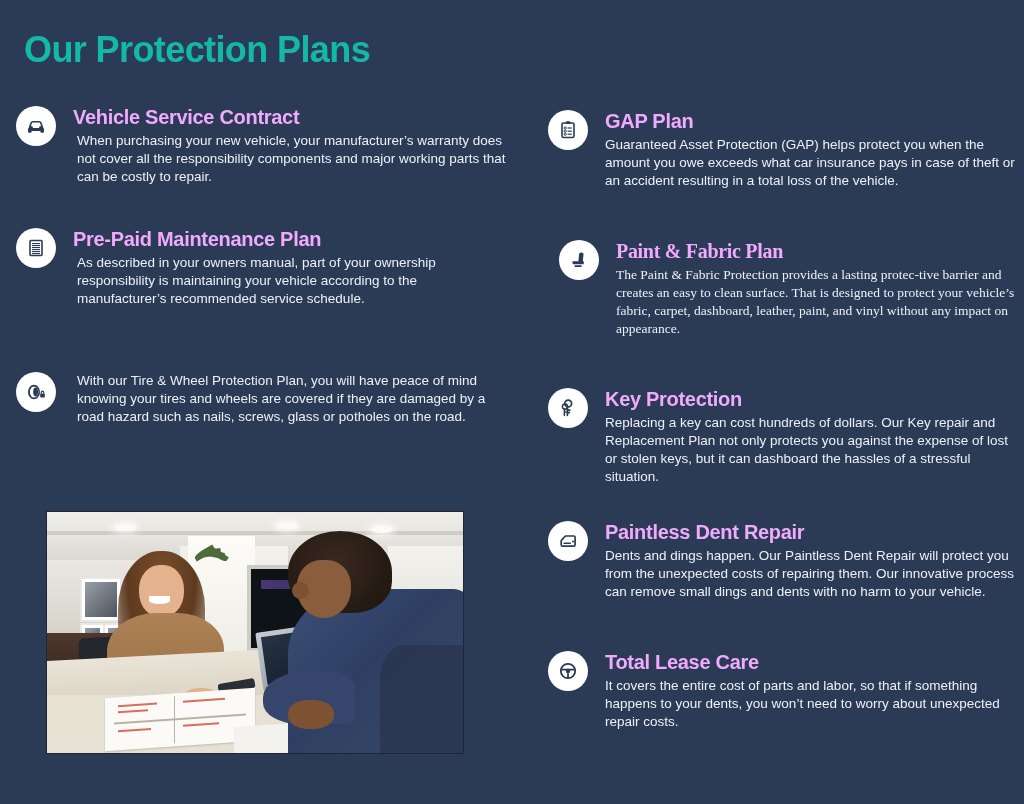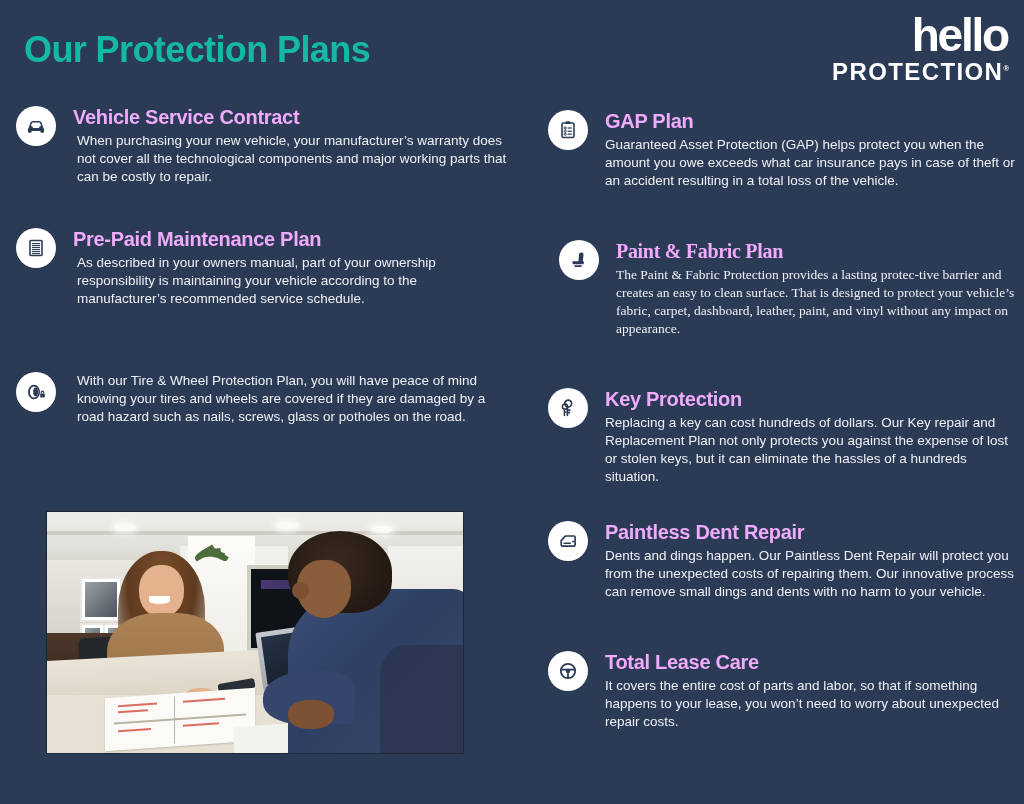--- a/index.html
+++ b/index.html
@@ -295,41 +295,35 @@
     background:#2a2e35; border-radius:3px; transform:rotate(-10deg);
   }
 </style>
 </head>
 <body>
 
 <div class="page">
 
   <div class="page-title">Our Protection Plans</div>
 
-  <div class="logo">
-    <span class="logo-hello">hello</span>
-    <span class="logo-protection">
-      <span>PROTECTION</span><span class="logo-reg">®</span>
-    </span>
-  </div>
 
   <div class="col col-left">
 
     <div class="plan" style="left:0; top:106px; width:500px;">
       <div class="plan-icon">
         <svg width="26" height="26" viewBox="0 0 26 26" aria-hidden="true">
           <path d="M5 15.5h16v3.2a1 1 0 0 1-1 1h-1.6a1 1 0 0 1-1-1v-.6H8.6v.6a1 1 0 0 1-1 1H6a1 1 0 0 1-1-1z" fill="#2b3a55"></path>
           <path d="M6.2 15.8 8 10.2A2 2 0 0 1 9.9 8.8h6.2A2 2 0 0 1 18 10.2l1.8 5.6z" fill="none" stroke="#2b3a55" stroke-width="1.6" stroke-linejoin="round"></path>
           <circle cx="8.4" cy="14.4" r="1.5" fill="#2b3a55"></circle>
           <circle cx="17.6" cy="14.4" r="1.5" fill="#2b3a55"></circle>
         </svg>
       </div>
       <div class="plan-body">
         <p class="plan-title">Vehicle Service Contract</p>
-        <p class="plan-desc">When purchasing your new vehicle, your manufacturer’s warranty does not cover all the technological components and major working parts that can be costly to repair.</p>
+        <p class="plan-desc">When purchasing your new vehicle, your manufacturer’s warranty does not cover all the responsibility components and major working parts that can be costly to repair.</p>
       </div>
     </div>
 
     <div class="plan" style="left:0; top:228px; width:470px;">
       <div class="plan-icon">
         <svg width="26" height="26" viewBox="0 0 26 26" aria-hidden="true">
           <rect x="7" y="5.5" width="12" height="15" rx="1" fill="none" stroke="#2b3a55" stroke-width="1.6"></rect>
           <g fill="#2b3a55">
             <rect x="9" y="8" width="8" height="1.1"></rect>
             <rect x="9" y="10" width="8" height="1.1"></rect>
@@ -403,21 +397,21 @@
       <div class="plan-icon">
         <svg width="26" height="26" viewBox="0 0 26 26" aria-hidden="true">
           <circle cx="13.2" cy="8.6" r="3.4" fill="none" stroke="#2b3a55" stroke-width="1.7"></circle>
           <path d="M12.4 11.9v8.4M12.4 15.2h2.4M12.4 17.6h2" stroke="#2b3a55" stroke-width="1.7" fill="none" stroke-linecap="round"></path>
           <circle cx="10" cy="11.6" r="2.6" fill="none" stroke="#2b3a55" stroke-width="1.5"></circle>
           <path d="M9.4 14.1v6.3M9.4 17h1.8" stroke="#2b3a55" stroke-width="1.5" fill="none" stroke-linecap="round"></path>
         </svg>
       </div>
       <div class="plan-body">
         <p class="plan-title">Key Protection</p>
-        <p class="plan-desc">Replacing a key can cost hundreds of dollars. Our Key repair and Replacement Plan not only protects you against the expense of lost or stolen keys, but it can eliminate the hassles of a hundreds situation.</p>
+        <p class="plan-desc">Replacing a key can cost hundreds of dollars. Our Key repair and Replacement Plan not only protects you against the expense of lost or stolen keys, but it can dashboard the hassles of a stressful situation.</p>
       </div>
     </div>
 
     <div class="plan" style="left:0; top:521px; width:468px;">
       <div class="plan-icon">
         <svg width="26" height="26" viewBox="0 0 26 26" aria-hidden="true">
           <path d="M6.2 12.6 10.4 8h8.3a1.4 1.4 0 0 1 1.4 1.4v7.4a1.4 1.4 0 0 1-1.4 1.4H7.6a1.4 1.4 0 0 1-1.4-1.4z" fill="none" stroke="#2b3a55" stroke-width="1.7" stroke-linejoin="round"></path>
           <rect x="8.4" y="14.4" width="7.6" height="1.5" rx="0.7" fill="#2b3a55"></rect>
           <circle cx="18" cy="13.4" r="1" fill="#2b3a55"></circle>
         </svg>
@@ -432,21 +426,21 @@
       <div class="plan-icon">
         <svg width="26" height="26" viewBox="0 0 26 26" aria-hidden="true">
           <circle cx="13" cy="13" r="7.2" fill="none" stroke="#2b3a55" stroke-width="1.8"></circle>
           <circle cx="13" cy="13" r="2.2" fill="#2b3a55"></circle>
           <path d="M5.9 11.6h14.2" stroke="#2b3a55" stroke-width="1.8"></path>
           <path d="M13 15.2v5" stroke="#2b3a55" stroke-width="1.8"></path>
         </svg>
       </div>
       <div class="plan-body">
         <p class="plan-title">Total Lease Care</p>
-        <p class="plan-desc">It covers the entire cost of parts and labor, so that if something happens to your lease, you won’t need to worry about unexpected repair costs.</p>
+        <p class="plan-desc">It covers the entire cost of parts and labor, so that if something happens to your dents, you won’t need to worry about unexpected repair costs.</p>
       </div>
     </div>
   </div>
 
   <div class="photo-frame" title="Two people seated at a dealership desk reviewing printed paperwork">
     <div class="photo">
       <div class="ph-ceiling"></div>
       <div class="ph-ceiling-beam"></div>
       <div class="ph-downlight" style="left:16%; top:5%;"></div>
       <div class="ph-downlight" style="left:55%; top:4%;"></div>

